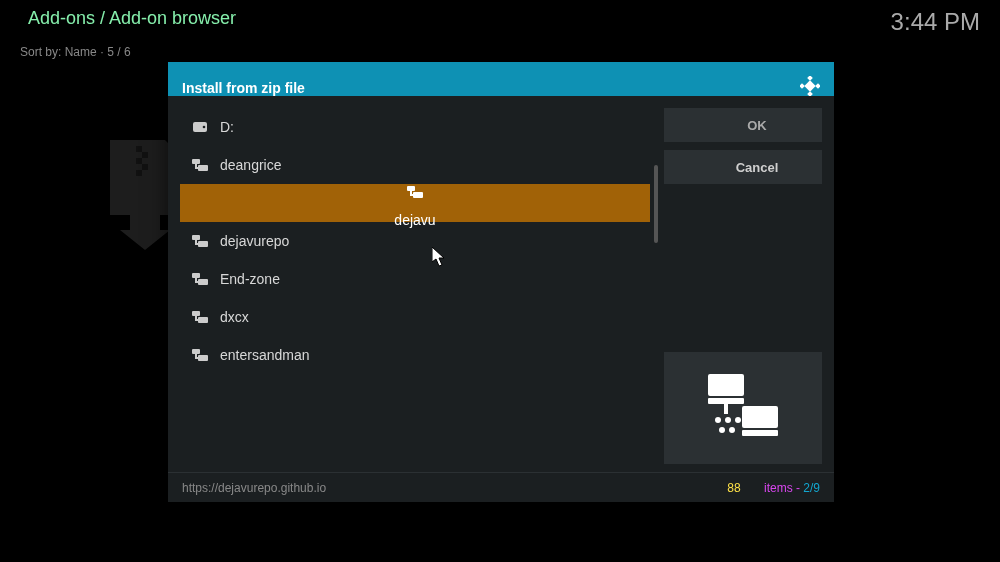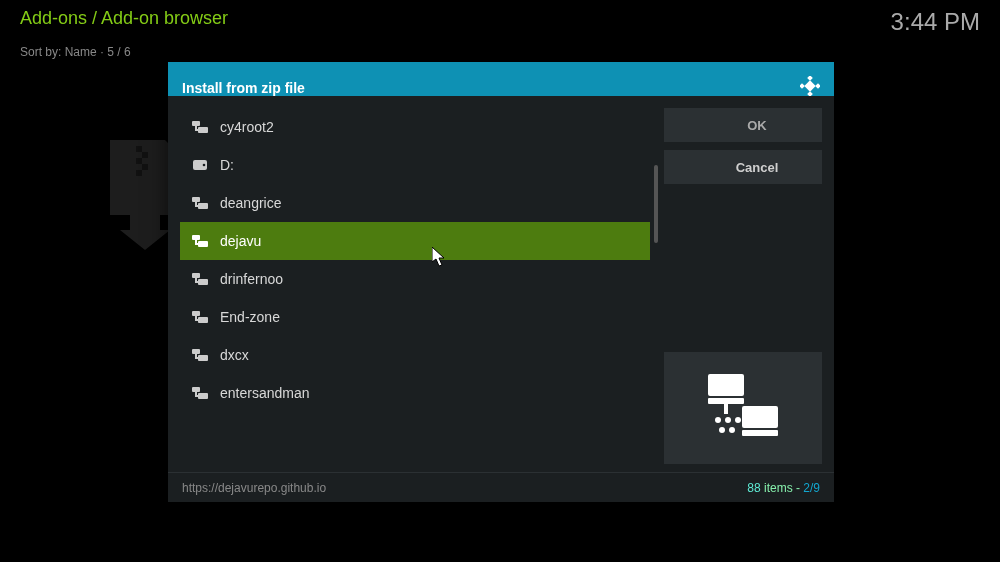--- a/index.html
+++ b/index.html
@@ -13,21 +13,21 @@
   .topbar {
     position: absolute;
     top: 8px;
     left: 20px;
     right: 20px;
     display: flex;
     justify-content: space-between;
     align-items: flex-start;
     color: #aaa;
   }
-  .topbar .left .bc { font-size: 18px; font-weight: 300; color: #84cc16; }
+  .topbar .left .bc { font-size: 18px; font-weight: 300; color: #86efac; margin-left: 8px; }
   .topbar .left .sort { font-size: 12px; color: #888; margin-top: 16px; }
   .topbar .clock { font-size: 24px; font-weight: 300; color: #aaa; text-align: center; }
 
   .bg-icon {
     position: absolute;
     left: 100px;
     top: 140px;
     width: 90px;
     height: 110px;
     opacity: 0.35;
@@ -78,21 +78,21 @@
   .row {
     height: 38px;
     display: flex;
     align-items: center;
     padding: 0 12px;
     gap: 12px;
     color: #d8d8d8;
     font-size: 14px;
     cursor: pointer;
   }
-  .row.selected { background: #4d7c0f; color: #fff; }
+  .row.selected { background: #a16207; color: #fff; flex-direction: column; }
   .row .ico svg { display:block; }
 
   .scrollbar {
     position: absolute;
     right: -8px;
     top: 0;
     width: 4px;
     height: 100%;
   }
   .scroll-thumb {
@@ -136,22 +136,22 @@
     height: 30px;
     display: flex;
     align-items: center;
     justify-content: space-between;
     padding: 0 14px;
     font-size: 12px;
     color: #888;
     border-top: 1px solid #2b3033;
     text-align: right;
   }
-  .dialog-footer .right .count { color: #5eead4; }
-  .dialog-footer .right .sep { color: #86efac; }
+  .dialog-footer .right .count { color: #fde047; }
+  .dialog-footer .right .sep { color: #d946ef; padding-left: 20px; }
   .dialog-footer .right .page { color: #12a6cf; }
 
   .cursor {
     position: absolute;
     pointer-events: none;
   }
 </style>
 </head>
 <body>
 
@@ -190,33 +190,20 @@
         </svg>
     </span>
   </div>
 
   <div class="dialog-body">
     <div class="list-wrap">
       <div class="list" id="list">
           <div class="row">
             <span class="ico">
               <svg width="16" height="16" viewBox="0 0 16 16">
-                <g fill="#ccc">
-                  <rect x="0" y="2" width="8" height="5" rx="1"></rect>
-                  <rect x="6" y="8" width="10" height="6" rx="1"></rect>
-                  <rect x="3" y="7" width="2" height="4"></rect>
-                  <rect x="3" y="10" width="5" height="2"></rect>
-                </g>
-              </svg>
-            </span>
-            <span>cy4root2</span>
-          </div>
-          <div class="row">
-            <span class="ico">
-              <svg width="16" height="16" viewBox="0 0 16 16">
                 <rect x="1" y="3" width="14" height="10" rx="2" fill="#ccc"></rect>
                 <circle cx="12" cy="8" r="1.3" fill="#1b1f21"></circle>
               </svg>
             </span>
             <span>D:</span>
           </div>
           <div class="row">
             <span class="ico">
               <svg width="16" height="16" viewBox="0 0 16 16">
                 <g fill="#ccc">
@@ -246,21 +233,21 @@
             <span class="ico">
               <svg width="16" height="16" viewBox="0 0 16 16">
                 <g fill="#ccc">
                   <rect x="0" y="2" width="8" height="5" rx="1"></rect>
                   <rect x="6" y="8" width="10" height="6" rx="1"></rect>
                   <rect x="3" y="7" width="2" height="4"></rect>
                   <rect x="3" y="10" width="5" height="2"></rect>
                 </g>
               </svg>
             </span>
-            <span>drinfernoo</span>
+            <span>dejavurepo</span>
           </div>
           <div class="row">
             <span class="ico">
               <svg width="16" height="16" viewBox="0 0 16 16">
                 <g fill="#ccc">
                   <rect x="0" y="2" width="8" height="5" rx="1"></rect>
                   <rect x="6" y="8" width="10" height="6" rx="1"></rect>
                   <rect x="3" y="7" width="2" height="4"></rect>
                   <rect x="3" y="10" width="5" height="2"></rect>
                 </g>

